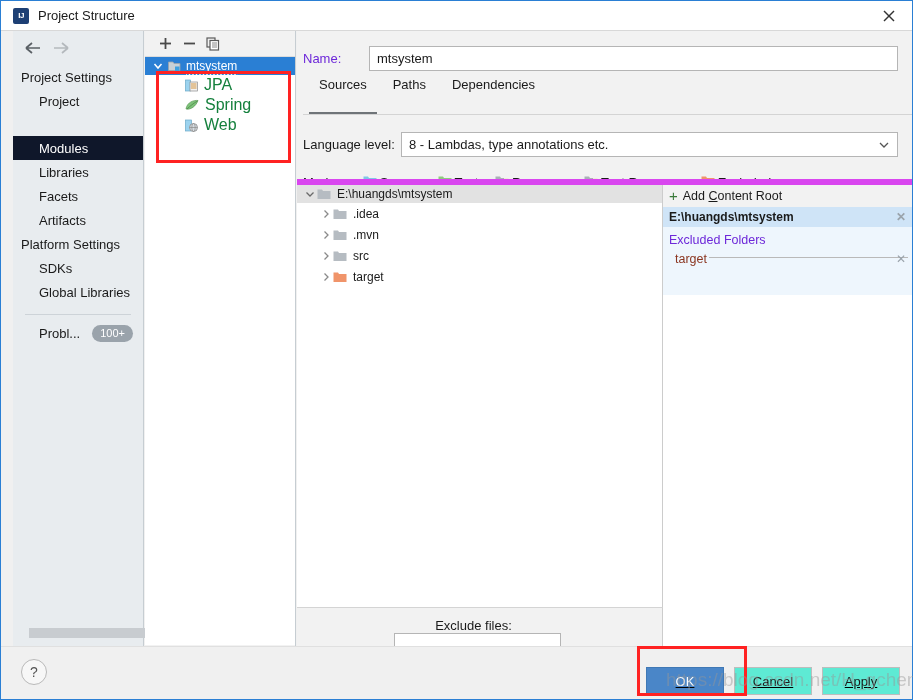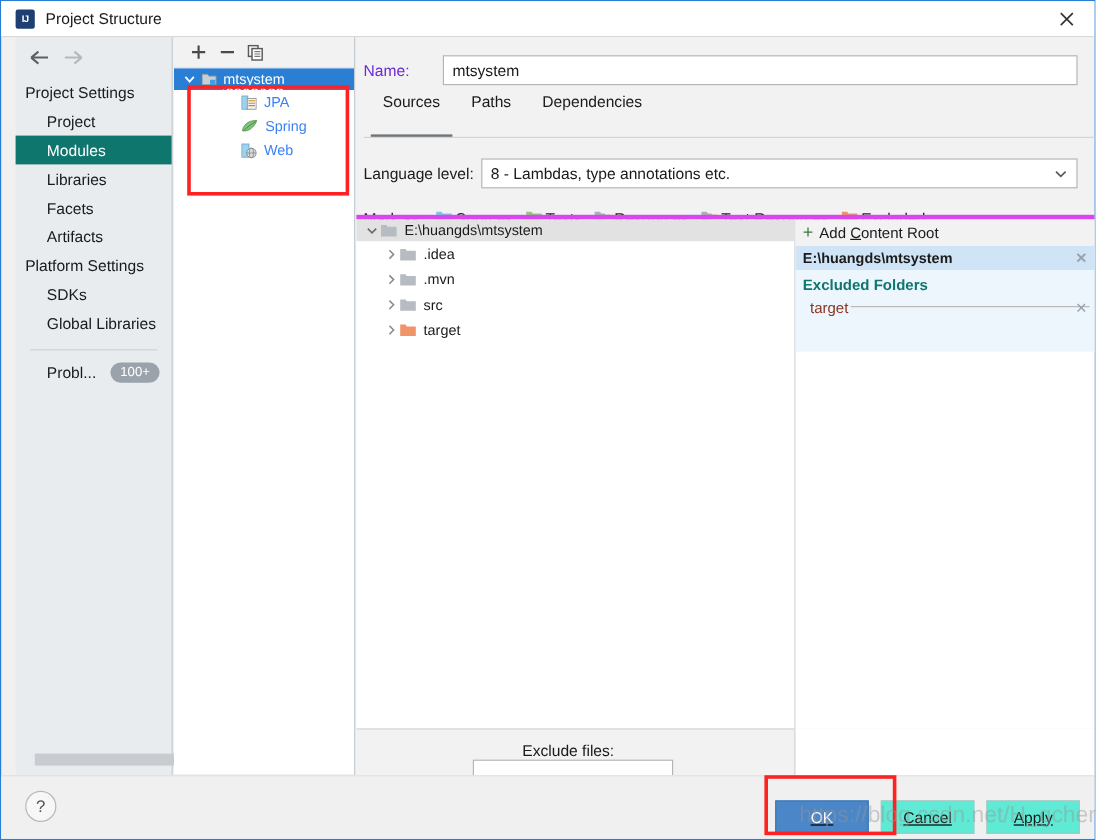--- a/index.html
+++ b/index.html
@@ -61,21 +61,21 @@
   }
   .sb-group {
     font-size: 13px; color: #1a1a1a; padding: 4px 0 4px 8px; height: 24px;
     display: flex; align-items: center;
   }
   .sb-item {
     font-size: 13px; color: #1a1a1a; padding-left: 26px; height: 24px;
     display: flex; align-items: center;
   }
   .sb-item.selected {
-    background: #0f766e; color: #ffffff;
+    background: #0f172a; color: #ffffff; margin-top: 23px;
   }
   .sb-sep {
     margin: 10px 12px 6px 12px; border-top: 1px solid #cdd3d8;
   }
   .sb-prob {
     display: flex; align-items: center; padding-left: 26px; height: 24px;
     font-size: 13px; color: #1a1a1a;
   }
   .badge {
     margin-left: 12px; background: #9aa3ab; color: #ffffff;
@@ -109,22 +109,22 @@
   .mod-row-root {
     height: 18px; background: #2a7fd4; color: #ffffff;
     display: flex; align-items: center; font-size: 12px; padding-left: 8px;
   }
   .mod-row-root .wavy {
     text-decoration: underline wavy;
     text-decoration-color: #ffffff;
     text-underline-offset: 2px;
   }
   .mod-child {
-    height: 20px; display: flex; align-items: center; font-size: 12px;
-    color: #3b82f6; padding-left: 56px;
+    height: 20px; display: flex; align-items: center; font-size: 16px;
+    color: #15803d; padding-left: 40px;
   }
   .mod-child .mi { margin-right: 6px; display:inline-flex; }
 
   
   .content {
     position: absolute; left: 296px; top: 30px; width: 615px; height: 615px;
     background: #f2f2f2;
   }
   .name-row {
     display: flex; align-items: center; height: 26px;
@@ -163,21 +163,21 @@
     font-size: 13px; color: #1a1a1a; flex-wrap: nowrap;
   }
   .mark-label { margin-right: 10px; }
   .mark-item { display: flex; align-items: center; margin-right: 10px; }
   .mark-item .mk-txt { margin-left: 3px; }
   .mark-item .mk-txt u { text-decoration: underline; }
 
   
   .split {
     position: absolute; left: 0; top: 148px; width: 615px; height: 428px;
-    display: flex; border-top: 4px solid #d946ef;
+    display: flex; border-top: 6px solid #d946ef;
   }
   .tree {
     width: 366px; background: #ffffff; border-right: 1px solid #cccccc;
     position: relative;
   }
   .tree-root {
     height: 18px; background: #e2e2e2; display: flex; align-items: center;
     font-size: 12px; color: #1a1a1a; padding-left: 6px;
   }
   .tree-row {
@@ -195,21 +195,21 @@
     background: #f2f2f2; font-size: 12.5px; color: #1a1a1a; padding-left: 6px;
   }
   .addroot .plus { color: #3a7a3a; font-size: 15px; margin-right: 5px; line-height: 12px; }
   .root-block { background: #eef6fd; }
   .root-head {
     height: 20px; background: #cfe4f7; display: flex; align-items: center;
     font-size: 12px; font-weight: bold; color: #1a1a1a; padding-left: 6px;
     position: relative;
   }
   .excl-title {
-    font-size: 12.5px; font-weight: bold; color: #0f766e; padding: 6px 0 2px 6px;
+    font-size: 12.5px; font-weight: normal; color: #6d28d9; padding: 6px 0 2px 6px;
   }
   .excl-item {
     display: flex; align-items: center; font-size: 12.5px; color: #8a3520;
     padding-left: 12px; height: 20px; position: relative;
   }
   .excl-item .dotted {
     flex: 1; border-bottom: 1px solid #b9b9b9; margin: 0 4px 3px 2px;
   }
   .xbtn {
     position: absolute; right: 6px; top: 50%; transform: translateY(-50%);

